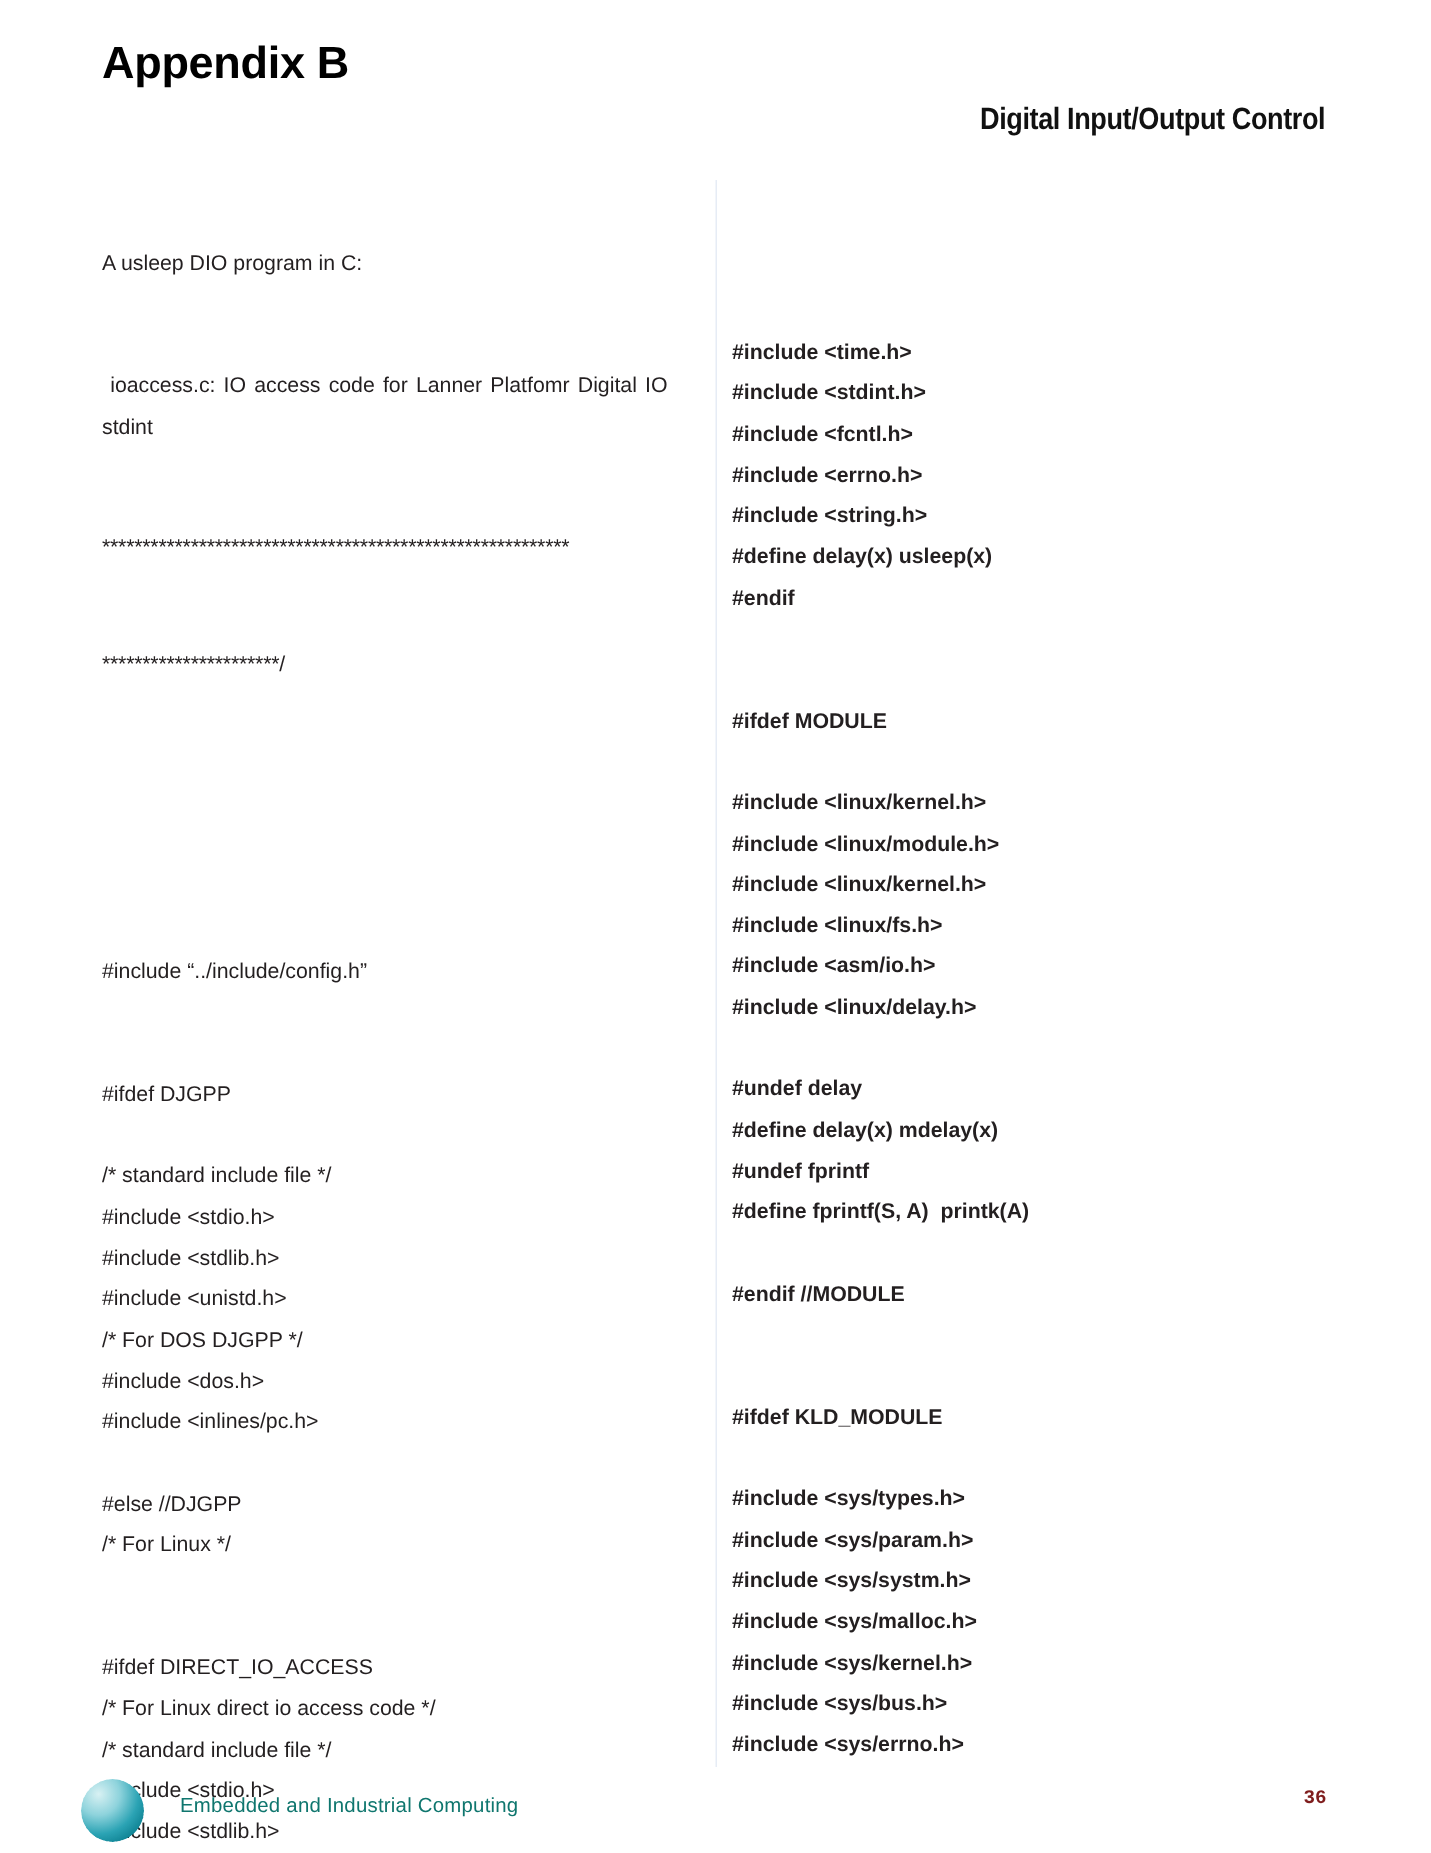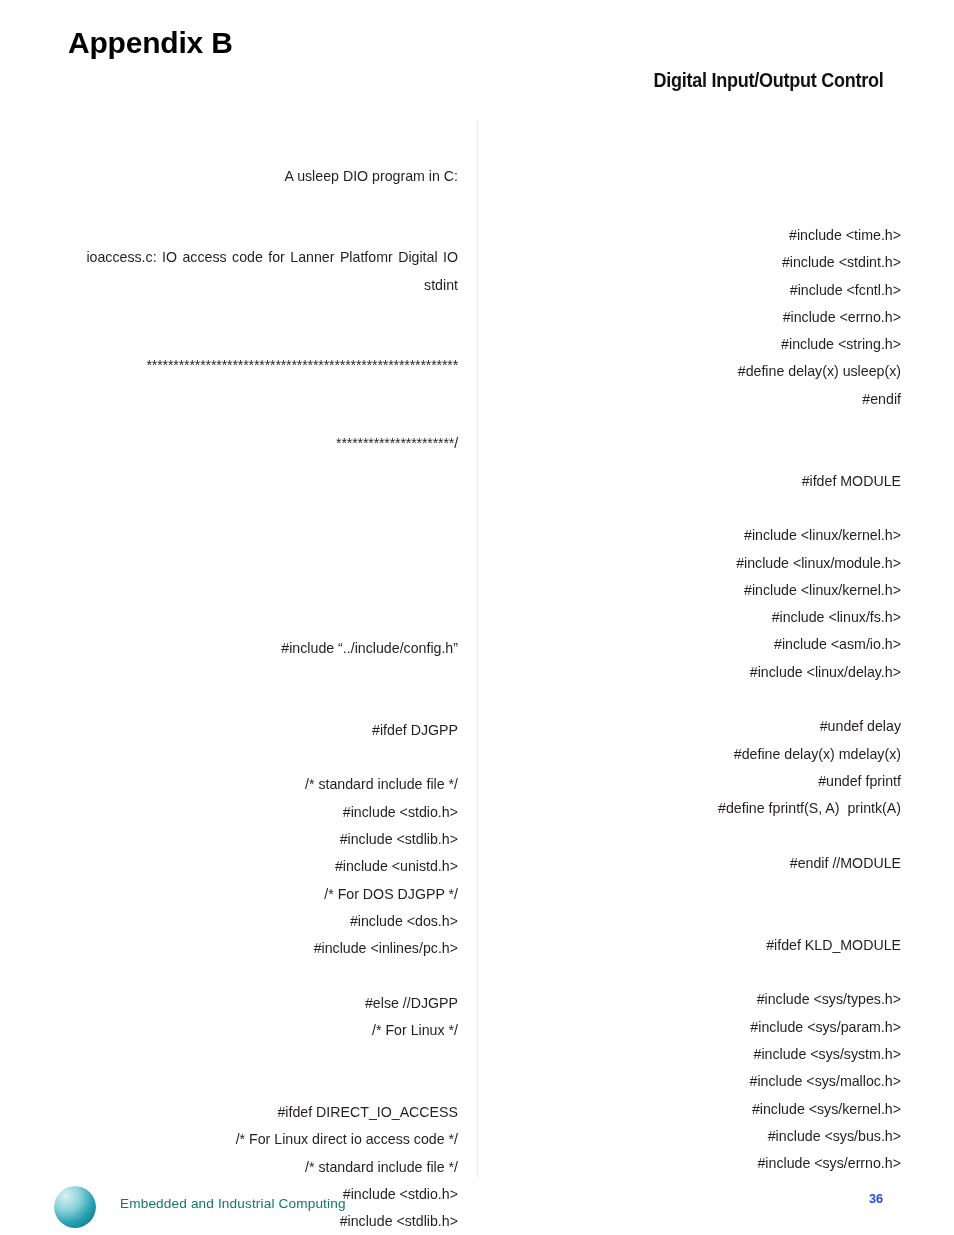--- a/index.html
+++ b/index.html
@@ -12,21 +12,20 @@
     background: #ffffff;
     font-family: "Liberation Sans", sans-serif;
     color: #231f20;
     position: relative;
     overflow: hidden;
   }
 
   .page {
     position: absolute;
     inset: 0;
-    text-align: right;
   }
 
   
   .appendix-title {
     position: absolute;
     left: 68px;
     top: 26px;
     font-size: 30px;
     font-weight: bold;
     letter-spacing: -0.2px;
@@ -58,21 +57,21 @@
   }
 
   
   .col {
     position: absolute;
     font-size: 14.2px;
     color: #231f20;
     white-space: pre-wrap;
   }
   .col-left  { left: 68px;  top: 131px; width: 390px; }
-  .col-right { left: 501px; top: 190px; width: 400px; }
+  .col-right { left: 488px; top: 190px; width: 400px; font-weight: bold; }
 
   .line {
     line-height: 27.3px;
     min-height: 27.3px;
     white-space: pre-wrap;
   }
   .line.blank { color: transparent; }
 
   .intro {
     line-height: 27.3px;
@@ -103,21 +102,22 @@
     font-size: 13.6px;
     color: #0f766e;
     letter-spacing: 0.15px;
   }
   .page-number {
     position: absolute;
     left: 869px;
     top: 1191px;
     font-size: 12.8px;
     font-weight: bold;
-    color: #1d4ed8;
+    color: #7f1d1d;
+    font-family: Liberation Mono, monospace;
   }
 </style>
 </head>
 <body>
 
 <div class="page">
 
   <div class="appendix-title">Appendix B</div>
 
   <div class="section-title">Digital Input/Output Control</div>

